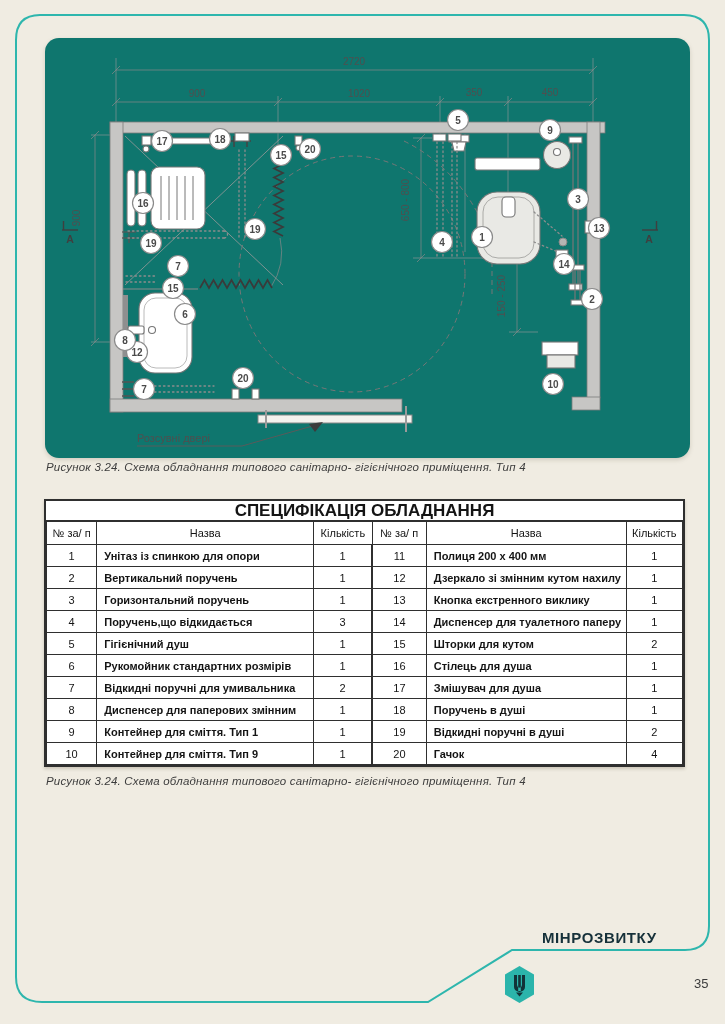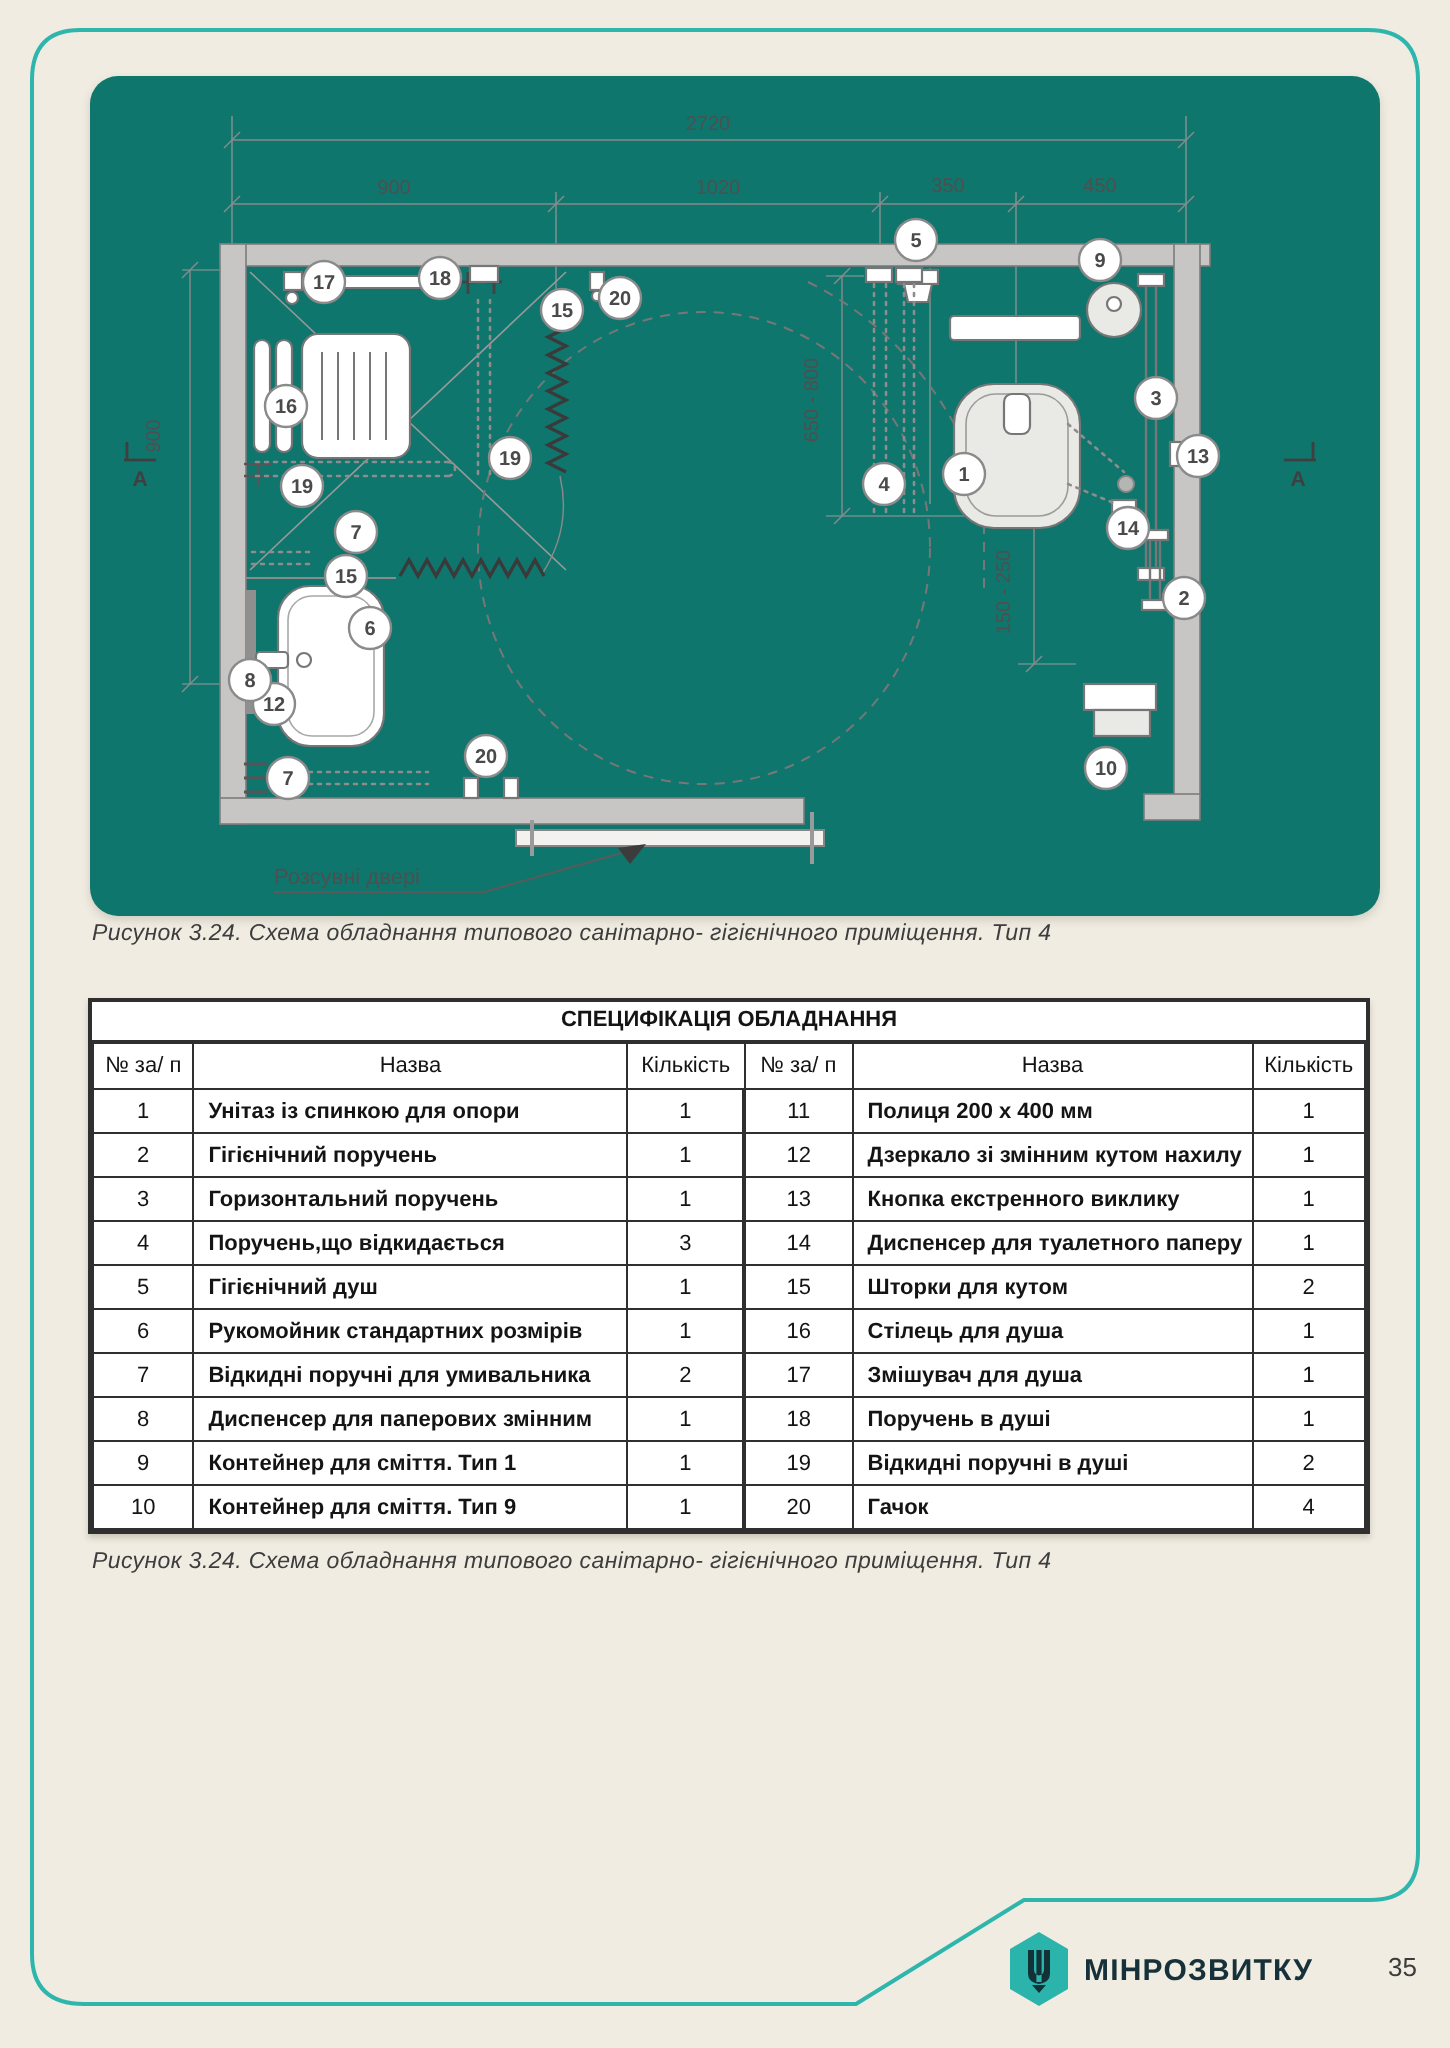--- a/index.html
+++ b/index.html
@@ -12,21 +12,21 @@
          background:#0f766e;border-radius:14px;box-shadow:0 2px 4px rgba(120,110,90,.25);}
   .panel svg{position:absolute;left:0;top:0;}
   
   .caption{position:absolute;left:46px;width:640px;font-size:11.5px;font-style:italic;
            color:#3d3d3d;letter-spacing:.2px;}
   #caption-top{top:461px;}
   #caption-bottom{top:775px;}
   
   .spec-wrap{position:absolute;left:44px;top:499px;width:637px;background:#fff;
              border:2px solid #2f2f2f;box-shadow:0 2px 3px rgba(120,110,90,.3);}
-  .spec-title{height:19px;line-height:19px;text-align:center;font-size:11px;font-weight:600;
+  .spec-title{height:19px;line-height:19px;text-align:center;font-size:17px;font-weight:600;
               color:#141414;border-bottom:1px solid #2f2f2f;}
   table.spec{border-collapse:collapse;width:100%;table-layout:fixed;}
   table.spec th,table.spec td{border:1px solid #2f2f2f;font-size:11px;color:#141414;
               padding:0 4px;height:21px;overflow:hidden;white-space:nowrap;}
   table.spec th{font-weight:400;text-align:center;height:22px;}
   table.spec td.num{text-align:center;}
   table.spec td.name{text-align:left;padding-left:7px;font-weight:bold;}
   table.spec td.sep{border-left:2px solid #2f2f2f;}
   col.c-n1{width:50px}col.c-nm1{width:216px}col.c-q1{width:58px}
   col.c-n2{width:54px}col.c-nm2{width:199px}col.c-q2{width:56px}
@@ -38,21 +38,21 @@
   .fixg{fill:#e9e9e5;stroke:#767676;stroke-width:1.1;}
   .dash{stroke:#777;stroke-width:1;fill:none;stroke-dasharray:5 4;}
   .dot{stroke:#8d8d8d;stroke-width:1.3;fill:none;stroke-dasharray:1.5 3;stroke-linecap:round;}
   .dark{stroke:#3a3a3a;stroke-width:1.7;fill:none;}
   .dimtxt{font-size:10px;fill:#4f4f4f;text-anchor:middle;}
   .lbl{font-size:11px;fill:#4f4f4f;}
   .amark{font-size:10.5px;font-weight:700;fill:#3f3f3f;text-anchor:middle;}
   #balloons circle{fill:#fff;stroke:#8a8a8a;stroke-width:1.2;}
   #balloons text{font-size:10px;font-weight:600;fill:#4a4a4a;text-anchor:middle;}
   
-  #footer-logo-text{position:absolute;left:542px;top:977px;font-size:15px;font-weight:700;
+  #footer-logo-text{position:absolute;left:542px;top:929px;font-size:15px;font-weight:700;
       color:#16313a;letter-spacing:.6px;}
   #page-number{position:absolute;left:694px;top:976px;font-size:13px;color:#3c3c3c;}
   #logo-hex{position:absolute;left:503px;top:965px;}
 </style>
 </head>
 <body>
 
 <svg id="card-border" width="725" height="1024" viewBox="0 0 725 1024">
   <path d="M40,15 H684 Q709,15 709,40 V926 Q709,950 685,950 H512 L428,1002 H42 Q16,1002 16,977 V40 Q16,15 40,15" fill="none" stroke="#2eb6ad" stroke-width="2"></path>
 </svg>
@@ -339,21 +339,21 @@
         <tr>
           <td class="num">1</td>
           <td class="name">Унітаз із спинкою для опори</td>
           <td class="num">1</td>
           <td class="num sep">11</td>
           <td class="name">Полиця 200 х 400  мм</td>
           <td class="num">1</td>
         </tr>
         <tr>
           <td class="num">2</td>
-          <td class="name">Гігієнічний поручень</td>
+          <td class="name">Вертикальний поручень</td>
           <td class="num">1</td>
           <td class="num sep">12</td>
           <td class="name">Дзеркало зі змінним кутом нахилу</td>
           <td class="num">1</td>
         </tr>
         <tr>
           <td class="num">3</td>
           <td class="name">Горизонтальний поручень</td>
           <td class="num">1</td>
           <td class="num sep">13</td>

